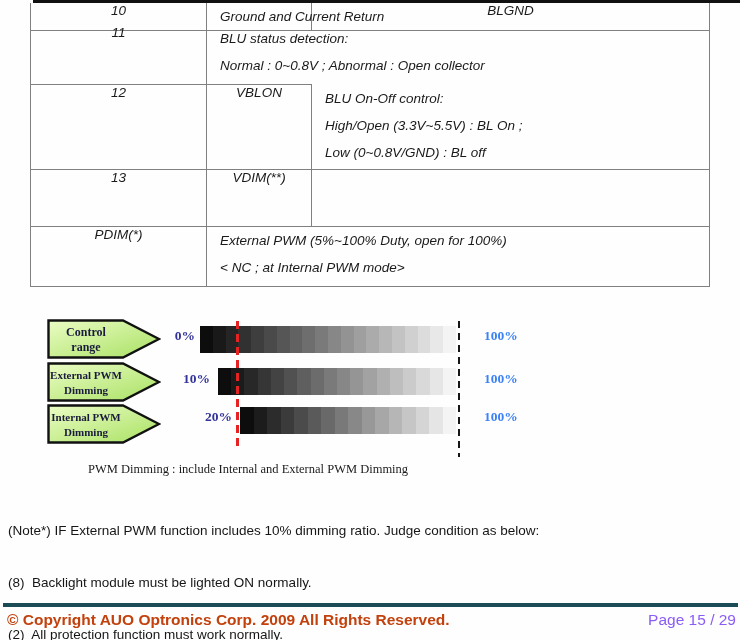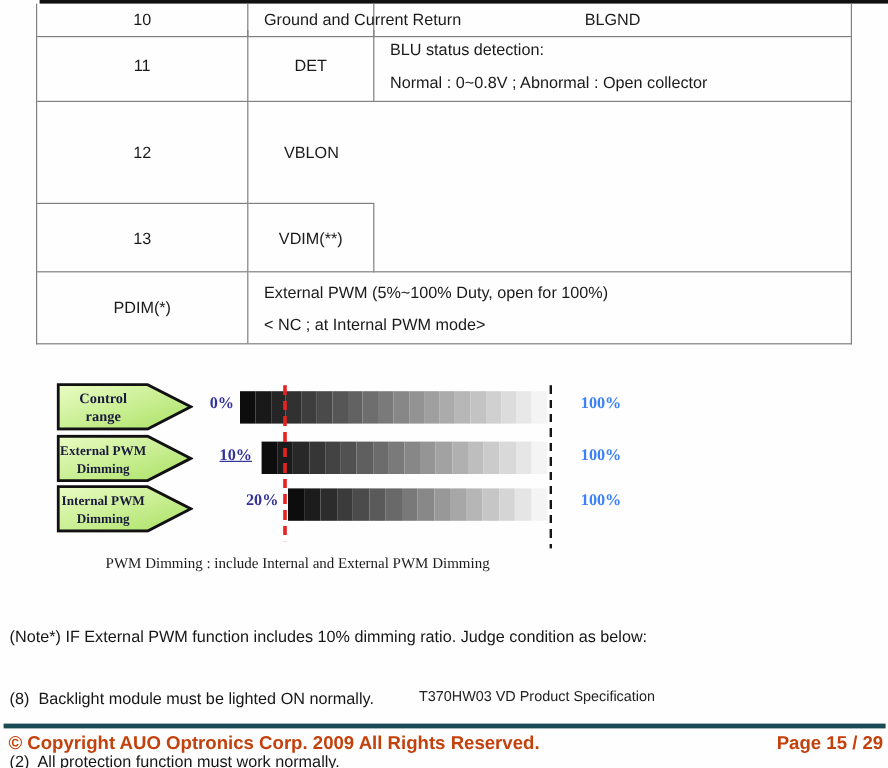--- a/index.html
+++ b/index.html
@@ -8,21 +8,21 @@
 
   
   .topbar{position:absolute;left:33px;top:0;width:707px;height:3px;background:#111;}
 
   
   .pintable{position:absolute;left:30px;top:3px;width:680px;
             border:1px solid #808080;border-top:none;box-sizing:border-box;
             border-collapse:collapse;font-size:13.5px;}
   .pintable .trow{display:grid;grid-template-columns:176px 105px 1fr;}
   .pintable .cell{border-right:1px solid #808080;border-bottom:1px solid #808080;
-                  display:flex;flex-direction:column;justify-content:center;box-sizing:border-box;}
+                  display:flex;flex-direction:column;box-sizing:border-box;font-style:italic;}
   .pintable .trow:last-child .cell{border-bottom:none;}
   .pintable .cell:last-child{border-right:none;}
   .pintable .c-center{align-items:center;text-align:center;}
   .pintable .c-desc{padding-left:13px;}
   .pintable .c-desc .dline{line-height:27px;white-space:nowrap;}
 
   
   .arrow{position:absolute;left:47px;width:114px;height:40px;}
   .pct{position:absolute;height:16px;font-family:"Liberation Serif",serif;font-weight:bold;
        font-size:13.5px;color:#333399;text-align:right;}
@@ -39,21 +39,21 @@
 
   
   .notes{position:absolute;left:8px;top:487px;font-size:13.5px;line-height:17.4px;
          white-space:pre-wrap;color:#161616;}
 
   
   .doc-title{position:absolute;left:305px;top:573px;width:285px;text-align:center;
              font-size:12px;color:#222;}
   .footrule{position:absolute;left:3px;top:603px;width:735px;height:4px;background:#1b4c55;}
   .copyright{position:absolute;left:7px;top:611px;font-size:15.5px;font-weight:bold;color:#c2410c;}
-  .pagenum{position:absolute;right:4px;top:611px;font-size:15.5px;font-weight:bold;color:#c2410c;}
+  .pagenum{position:absolute;right:4px;top:611px;font-size:15.5px;font-weight:normal;color:#8b5cf6;}
 </style>
 </head>
 <body>
 
 <div id="page">
 
   <div class="topbar"></div>
 
   <div class="pintable">
 
@@ -66,36 +66,38 @@
       </div>
       <div class="cell c-center">
           <div>BLGND</div>
         </div>
     </div>
 
     <div class="trow" style="height:60px;">
       <div class="cell c-center">
           <div>11</div>
         </div>
-      <div class="cell c-center">
-          <div>DET</div>
-        </div>
       <div class="cell c-desc">
         <div class="dline">BLU status detection:</div>
         <div class="dline">Normal : 0~0.8V ; Abnormal : Open collector</div>
       </div>
     </div>
 
     <div class="trow" style="height:85px;">
       <div class="cell c-center">
           <div>12</div>
         </div>
       <div class="cell c-center">
           <div>VBLON</div>
         </div>
+      <div class="cell c-desc">
+        <div class="dline">BLU On-Off control:</div>
+        <div class="dline">High/Open (3.3V~5.5V) : BL On ;</div>
+        <div class="dline">Low (0~0.8V/GND) : BL off</div>
+      </div>
     </div>
 
     <div class="trow" style="height:57px;">
       <div class="cell c-center">
           <div>13</div>
         </div>
       <div class="cell c-center">
           <div>VDIM(**)</div>
         </div>
       <div class="cell c-desc">
@@ -145,21 +147,21 @@
         <stop offset="0" stop-color="#eafcc4"></stop>
             <stop offset="1" stop-color="#a9e163"></stop>
       </linearGradient>
         </defs>
       <polygon points="1.5,1.5 76,1.5 112,20 76,38.5 1.5,38.5" fill="url(#g3)" stroke="#111" stroke-width="2.4"></polygon>
       <text x="39" y="17" text-anchor="middle" font-family="Liberation Serif,serif" font-size="11" font-weight="bold" fill="#1a1a3c">Internal PWM</text>
       <text x="39" y="32" text-anchor="middle" font-family="Liberation Serif,serif" font-size="11" font-weight="bold" fill="#1a1a3c">Dimming</text>
     </svg>
 
     <div class="pct" style="left:150px;top:328px;width:45px;">0%</div>
-    <div class="pct" style="left:158px;top:371px;width:52px;text-decoration:underline;">10%</div>
+    <div class="pct" style="left:158px;top:371px;width:52px;">10%</div>
     <div class="pct" style="left:180px;top:409px;width:52px;">20%</div>
 
     <div class="grad-bar" style="left:200px;top:326px;width:256px;">
         <span style="background: rgb(13, 13, 13);"></span>
         <span style="background: rgb(25, 25, 25);"></span>
         <span style="background: rgb(37, 37, 37);"></span>
         <span style="background: rgb(49, 49, 49);"></span>
         <span style="background: rgb(62, 62, 62);"></span>
         <span style="background: rgb(74, 74, 74);"></span>
         <span style="background: rgb(86, 86, 86);"></span>
@@ -226,18 +228,17 @@
     <div class="caption">PWM Dimming : include Internal and External PWM Dimming</div>
   </div>
 
   <div class="notes">
     <div>(Note*) IF External PWM function includes 10% dimming ratio. Judge condition as below:</div>
     <div>(8)  Backlight module must be lighted ON normally.</div>
     <div>(2)  All protection function must work normally.</div>
     
   </div>
 
-  <div class="doc-title">T370HW03 VD Product Specification</div>
   <div class="footrule"></div>
   <div class="copyright">© Copyright AUO Optronics Corp. 2009 All Rights Reserved.</div>
   <div class="pagenum">Page 15 / 29</div>
 
 </div>
 
 </body></html>

